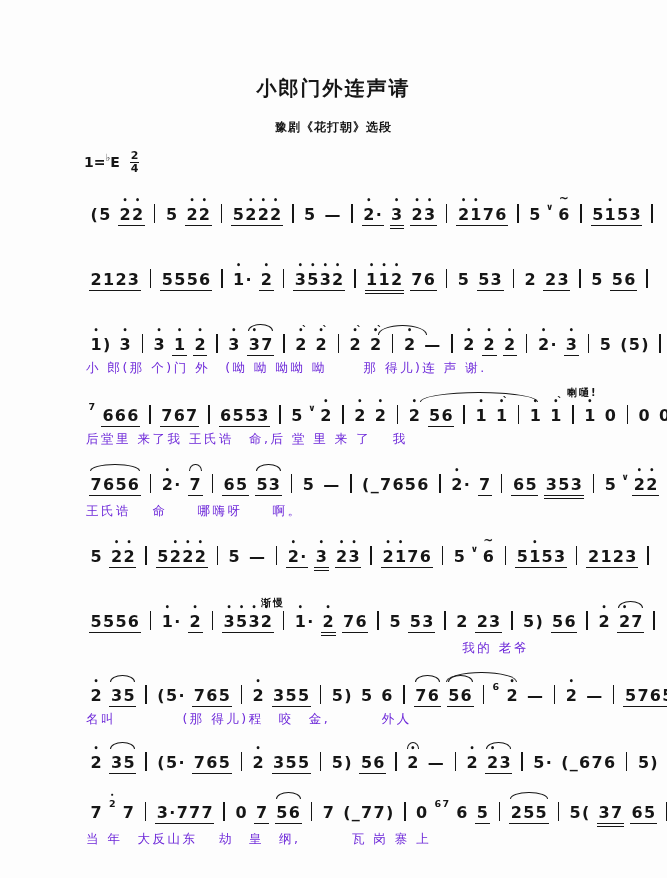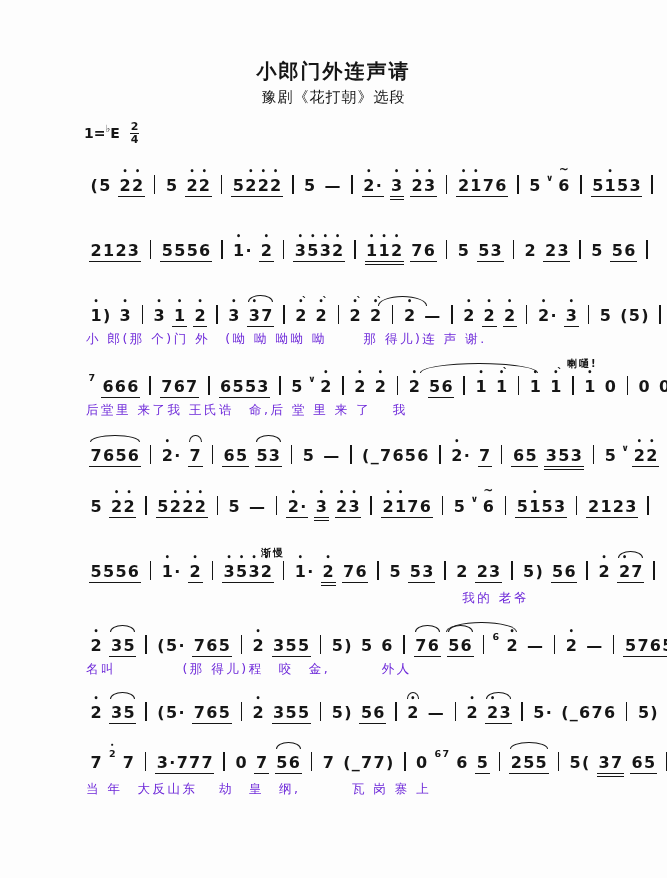--- a/index.html
+++ b/index.html
@@ -2,22 +2,22 @@
 <html><head>
 <meta charset="utf-8">
 <style>
   html,body{margin:0;padding:0;}
   body{
     width:667px;height:878px;overflow:hidden;
     background:#fdfdfd;color:#161616;
     font-family:"DejaVu Sans","Liberation Sans",sans-serif;
   }
   .header{text-align:center;padding-top:58px;}
-  .title{font-size:20px;font-weight:bold;letter-spacing:2px;margin:0;}
-  .subtitle{font-size:15px;font-weight:normal;margin-top:3px;letter-spacing:1px;}
+  .title{font-size:20px;font-weight:bold;letter-spacing:2px;margin:17px;}
+  .subtitle{font-size:12px;font-weight:bold;margin-top:3px;letter-spacing:1px;}
   .performer{font-size:13px;margin-top:3px;letter-spacing:1px;}
   .keysig{margin:14px 0 0 84px;font-size:14px;font-weight:bold;display:flex;align-items:center;}
   .keysig .flat{font-size:10px;vertical-align:super;position:relative;top:-5px;}
   .frac{display:inline-flex;flex-direction:column;text-align:center;font-size:11px;line-height:1.05;margin-left:10px;font-weight:bold;}
   .frac .num{border-bottom:1.2px solid #161616;padding:0 1px;}
 
   #score{margin:16px 0 0 86px;width:530px;}
   .line{position:relative;margin-bottom:12px;padding-top:12px;}
   .line.nolyr{margin-bottom:28px;}
   .notes{font-size:16px;font-weight:bold;white-space:nowrap;letter-spacing:.3px;line-height:1.25;}
@@ -71,20 +71,21 @@
       <div class="lyr">小 郎(那 个)门 外　(呦 呦 呦呦 呦　　 那 得儿)连 声 谢.</div>
     </div>
     <div class="line">
       <div class="annot" style="left: 87%; padding-left: 20px;">喇嗵!</div>
       <div class="bigarc" style="left: 63%; width: 22%;"></div>
       <div class="notes"><span class="tk grace"><span class="nt"><b>7</b></span></span><span class="tk u1"><span class="nt"><b>6</b></span><span class="nt"><b>6</b></span><span class="nt"><b>6</b></span></span><span class="bar"></span><span class="tk u1"><span class="nt"><b>7</b></span><span class="nt"><b>6</b></span><span class="nt"><b>7</b></span></span><span class="bar"></span><span class="tk u1"><span class="nt"><b>6</b></span><span class="nt"><b>5</b></span><span class="nt"><b>5</b></span><span class="nt"><b>3</b></span></span><span class="bar"></span><span class="tk"><span class="nt"><b>5</b></span></span><span class="breath">∨</span><span class="tk"><span class="nt"><b>2</b><b class="hi">•</b></span></span><span class="bar"></span><span class="tk"><span class="nt"><b>2</b><b class="hi">•</b></span></span><span class="tk"><span class="nt"><b>2</b><b class="hi">•</b></span></span><span class="bar"></span><span class="tk"><span class="nt"><b>2</b><b class="hi">•</b></span></span><span class="tk u1"><span class="nt"><b>5</b></span><span class="nt"><b>6</b></span></span><span class="bar"></span><span class="tk"><span class="nt"><b>1</b><b class="hi">•</b></span></span><span class="tk"><span class="nt"><b>1</b><b class="hi">•</b><b class="ac">ˋ</b></span></span><span class="bar"></span><span class="tk"><span class="nt"><b>1</b><b class="hi">•</b></span></span><span class="tk"><span class="nt"><b>1</b><b class="hi">•</b><b class="ac">ˋ</b></span></span><span class="bar"></span><span class="tk"><span class="nt"><b>1</b><b class="hi">•</b></span></span><span class="tk"><span class="nt"><b>0</b></span></span><span class="bar"></span><span class="tk"><span class="nt"><b>0</b></span></span><span class="tk"><span class="nt"><b>0</b></span></span></div>
       <div class="lyr">后堂里 来了我 王氏诰　命,后 堂 里 来 了　 我</div>
     </div>
     <div class="line">
       <div class="notes"><span class="tk u1"><i class="arc"></i><span class="nt"><b>7</b></span><span class="nt"><b>6</b></span><span class="nt"><b>5</b></span><span class="nt"><b>6</b></span></span><span class="bar"></span><span class="tk"><span class="nt"><b>2</b><b class="hi">•</b></span><span class="nt"><b>·</b></span></span><span class="tk u1"><i class="arc"></i><span class="nt"><b>7</b></span></span><span class="bar"></span><span class="tk u1"><span class="nt"><b>6</b></span><span class="nt"><b>5</b></span></span><span class="tk u1"><i class="arc"></i><span class="nt"><b>5</b></span><span class="nt"><b>3</b></span></span><span class="bar"></span><span class="tk"><span class="nt"><b>5</b></span></span><span class="tk"><span class="nt"><b>—</b></span></span><span class="bar"></span><span class="tk"><span class="nt"><b>(</b></span><span class="nt"><b>_</b></span><span class="nt"><b>7</b></span><span class="nt"><b>6</b></span><span class="nt"><b>5</b></span><span class="nt"><b>6</b></span></span><span class="bar"></span><span class="tk"><span class="nt"><b>2</b><b class="hi">•</b></span><span class="nt"><b>·</b></span></span><span class="tk u1"><span class="nt"><b>7</b></span></span><span class="bar"></span><span class="tk u1"><span class="nt"><b>6</b></span><span class="nt"><b>5</b></span></span><span class="tk u2"><span class="nt"><b>3</b></span><span class="nt"><b>5</b></span><span class="nt"><b>3</b></span></span><span class="bar"></span><span class="tk"><span class="nt"><b>5</b></span></span><span class="breath">∨</span><span class="tk u1"><span class="nt"><b>2</b><b class="hi">•</b></span><span class="nt"><b>2</b><b class="hi">•</b></span></span></div>
+      <div class="lyr">王氏诰　 命　　哪嗨呀　　啊。</div>
     </div>
     <div class="line nolyr">
       <div class="notes"><span class="tk"><span class="nt"><b>5</b></span></span><span class="tk u1"><span class="nt"><b>2</b><b class="hi">•</b></span><span class="nt"><b>2</b><b class="hi">•</b></span></span><span class="bar"></span><span class="tk u1"><span class="nt"><b>5</b></span><span class="nt"><b>2</b><b class="hi">•</b></span><span class="nt"><b>2</b><b class="hi">•</b></span><span class="nt"><b>2</b><b class="hi">•</b></span></span><span class="bar"></span><span class="tk"><span class="nt"><b>5</b></span></span><span class="tk"><span class="nt"><b>—</b></span></span><span class="bar"></span><span class="tk u1"><span class="nt"><b>2</b><b class="hi">•</b></span><span class="nt"><b>·</b></span></span><span class="tk u2"><span class="nt"><b>3</b><b class="hi">•</b></span></span><span class="tk u1"><span class="nt"><b>2</b><b class="hi">•</b></span><span class="nt"><b>3</b><b class="hi">•</b></span></span><span class="bar"></span><span class="tk u1"><span class="nt"><b>2</b><b class="hi">•</b></span><span class="nt"><b>1</b><b class="hi">•</b></span><span class="nt"><b>7</b></span><span class="nt"><b>6</b></span></span><span class="bar"></span><span class="tk"><span class="nt"><b>5</b></span></span><span class="breath">∨</span><span class="tk"><span class="nt"><b>6</b><b class="td">~</b></span></span><span class="bar"></span><span class="tk u1"><span class="nt"><b>5</b></span><span class="nt"><b>1</b><b class="hi">•</b></span><span class="nt"><b>5</b></span><span class="nt"><b>3</b></span></span><span class="bar"></span><span class="tk u1"><span class="nt"><b>2</b></span><span class="nt"><b>1</b></span><span class="nt"><b>2</b></span><span class="nt"><b>3</b></span></span><span class="bar"></span></div>
     </div>
     <div class="line">
       <div class="annot" style="left: 33%;">渐慢</div>
       <div class="notes"><span class="tk u1"><span class="nt"><b>5</b></span><span class="nt"><b>5</b></span><span class="nt"><b>5</b></span><span class="nt"><b>6</b></span></span><span class="bar"></span><span class="tk"><span class="nt"><b>1</b><b class="hi">•</b></span><span class="nt"><b>·</b></span></span><span class="tk u1"><span class="nt"><b>2</b><b class="hi">•</b></span></span><span class="bar"></span><span class="tk u1"><span class="nt"><b>3</b><b class="hi">•</b></span><span class="nt"><b>5</b><b class="hi">•</b></span><span class="nt"><b>3</b><b class="hi">•</b></span><span class="nt"><b>2</b><b class="hi">•</b></span></span><span class="bar"></span><span class="tk"><span class="nt"><b>1</b><b class="hi">•</b></span><span class="nt"><b>·</b></span></span><span class="tk u2"><span class="nt"><b>2</b><b class="hi">•</b></span></span><span class="tk u1"><span class="nt"><b>7</b></span><span class="nt"><b>6</b></span></span><span class="bar"></span><span class="tk"><span class="nt"><b>5</b></span></span><span class="tk u1"><span class="nt"><b>5</b></span><span class="nt"><b>3</b></span></span><span class="bar"></span><span class="tk"><span class="nt"><b>2</b></span></span><span class="tk u1"><span class="nt"><b>2</b></span><span class="nt"><b>3</b></span></span><span class="bar"></span><span class="tk"><span class="nt"><b>5</b></span><span class="nt"><b>)</b></span></span><span class="tk u1"><span class="nt"><b>5</b></span><span class="nt"><b>6</b></span></span><span class="bar"></span><span class="tk"><span class="nt"><b>2</b><b class="hi">•</b></span></span><span class="tk u1"><i class="arc"></i><span class="nt"><b>2</b><b class="hi">•</b></span><span class="nt"><b>7</b></span></span><span class="bar"></span></div>
       <div class="lyr" style="padding-left: 71%;">我的 老爷</div>
     </div>
     <div class="line">

